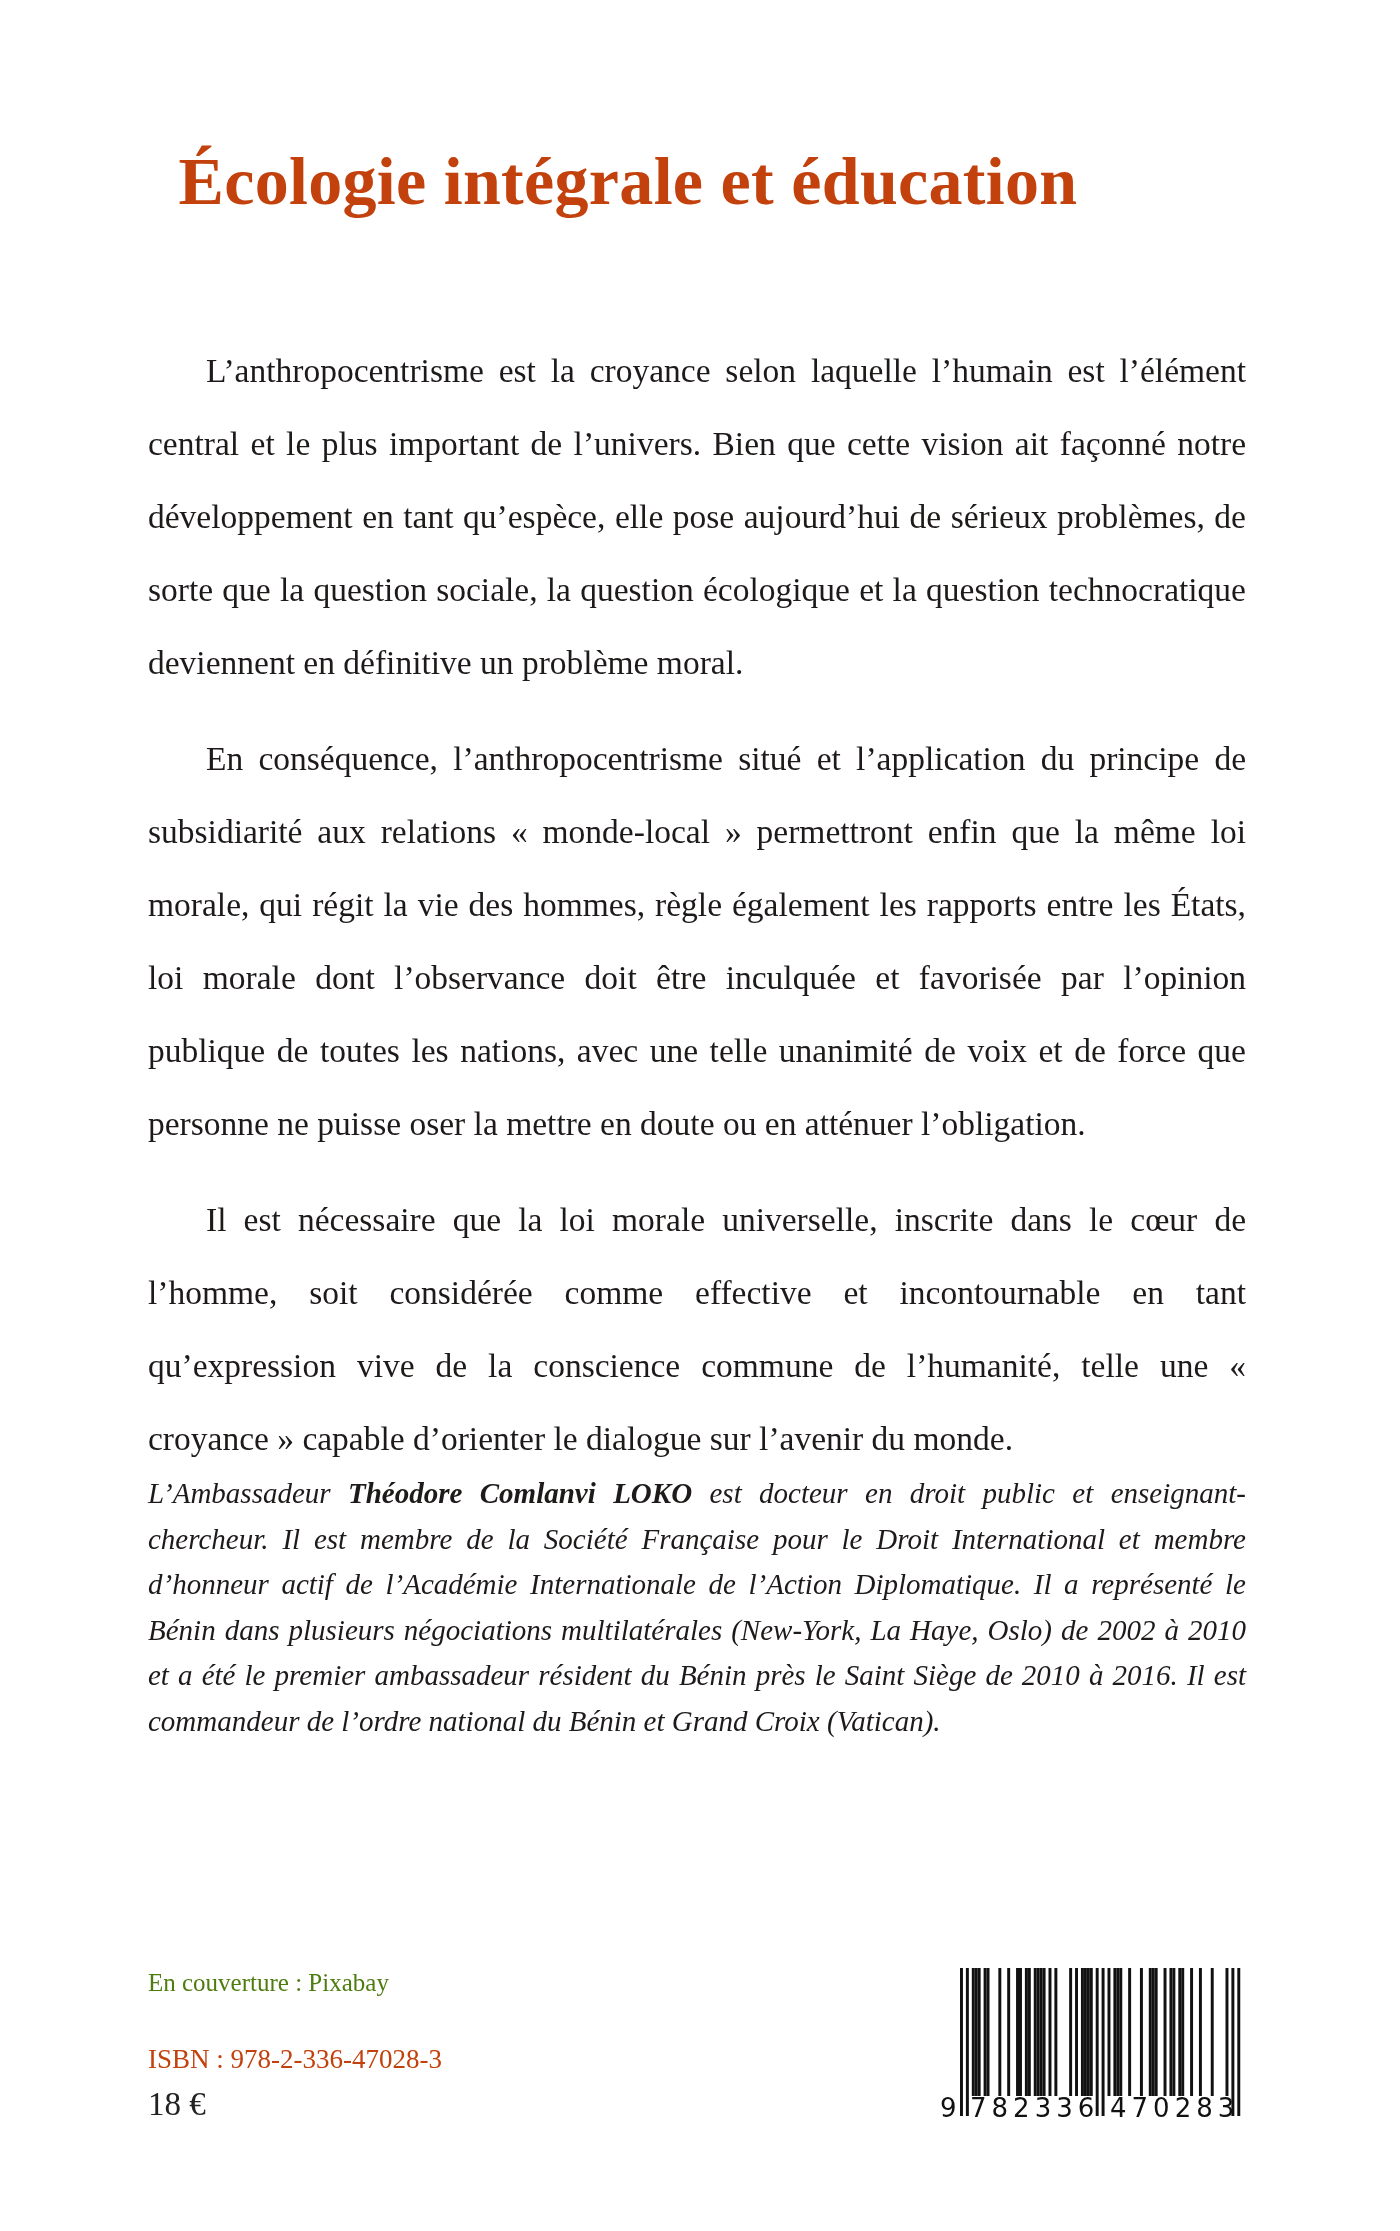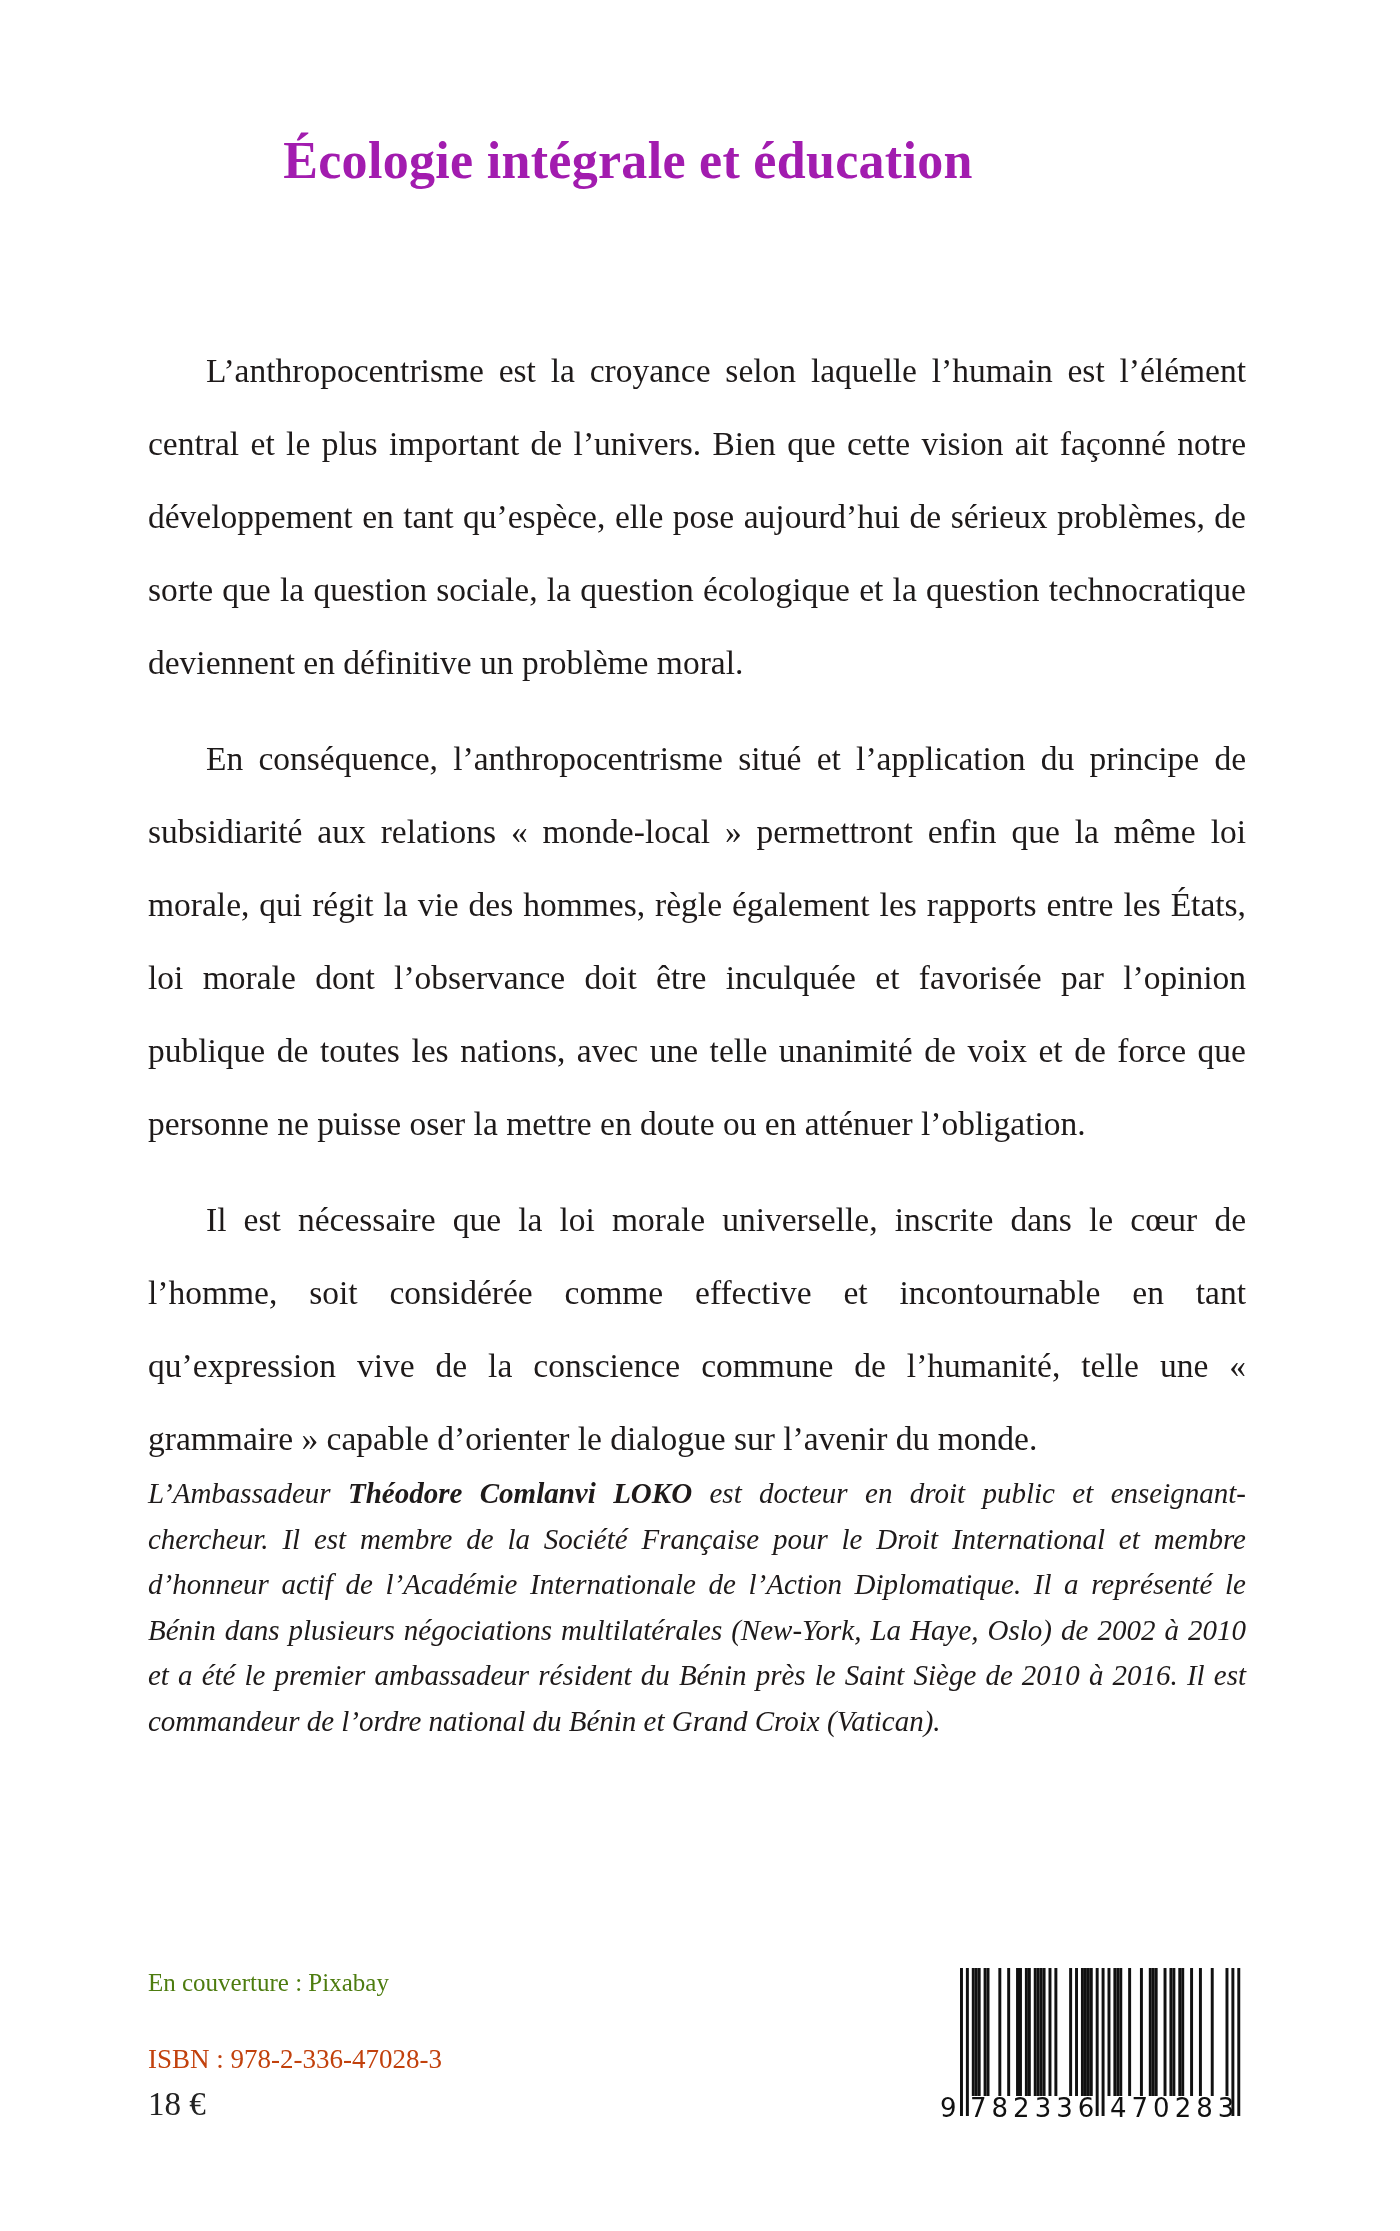--- a/index.html
+++ b/index.html
@@ -2,21 +2,21 @@
 <html><head>
   <meta charset="utf-8">
   <style>
     html, body { margin: 0; padding: 0; background: #ffffff; }
     body {
       width: 1400px; height: 2231px; position: relative; overflow: hidden;
       font-family: "Liberation Serif", "DejaVu Serif", serif; color: #1e1a1a;
     }
     .title {
       position: absolute; left: 0; width: 1256px; top: 96px;
-      text-align: center; font-size: 52px; color: #a21caf; letter-spacing: 0.3px;
+      text-align: center; font-size: 68px; color: #c2410c; letter-spacing: 0.3px;
       font-family: "Liberation Serif", serif;
     }
     .body-text {
       position: absolute; left: 148px; width: 1098px; top: 334px;
       font-size: 33.5px; line-height: 73px; text-align: justify;
       font-family: "Liberation Serif", serif; color: #1e1a1a;
     }
     .body-text p { margin: 0 0 23px 0; text-indent: 58px; }
     .bio {
       position: absolute; left: 148px; width: 1098px; top: 1471px;
@@ -50,21 +50,21 @@
     .bd-right { position: absolute; left: 170px; top: 0; letter-spacing: 5px; }
   </style>
 </head>
 <body>
 
 <h1 class="title">Écologie intégrale et éducation</h1>
 
 <div class="body-text">
   <p>L’anthropocentrisme est la croyance selon laquelle l’humain est l’élément central et le plus important de l’univers. Bien que cette vision ait façonné notre développement en tant qu’espèce, elle pose aujourd’hui de sérieux problèmes, de sorte que la question sociale, la question écologique et la question technocratique deviennent en définitive un problème moral.</p>
   <p>En conséquence, l’anthropocentrisme situé et l’application du principe de subsidiarité aux relations « monde-local » permettront enfin que la même loi morale, qui régit la vie des hommes, règle également les rapports entre les États, loi morale dont l’observance doit être inculquée et favorisée par l’opinion publique de toutes les nations, avec une telle unanimité de voix et de force que personne ne puisse oser la mettre en doute ou en atténuer l’obligation.</p>
-  <p>Il est nécessaire que la loi morale universelle, inscrite dans le cœur de l’homme, soit considérée comme effective et incontournable en tant qu’expression vive de la conscience commune de l’humanité, telle une « grammaire » capable d’orienter le dialogue sur l’avenir du monde.</p>
+  <p>Il est nécessaire que la loi morale universelle, inscrite dans le cœur de l’homme, soit considérée comme effective et incontournable en tant qu’expression vive de la conscience commune de l’humanité, telle une « croyance » capable d’orienter le dialogue sur l’avenir du monde.</p>
 </div>
 
 <div class="bio"><span>L’Ambassadeur </span><b>Théodore Comlanvi LOKO</b><span> est docteur en droit public et enseignant-chercheur. Il est membre de la Société Française pour le Droit International et membre d’honneur actif de l’Académie Internationale de l’Action Diplomatique. Il a représenté le Bénin dans plusieurs négociations multilatérales (New-York, La Haye, Oslo) de 2002 à 2010 et a été le premier ambassadeur résident du Bénin près le Saint Siège de 2010 à 2016. Il est commandeur de l’ordre national du Bénin et Grand Croix (Vatican).</span></div>
 
 <div class="credit">En couverture : Pixabay</div>
 <div class="isbn">ISBN : 978-2-336-47028-3</div>
 <div class="price">18 €</div>
 
 <div class="barcode">
   <svg id="barcode-svg" width="310" height="150">

